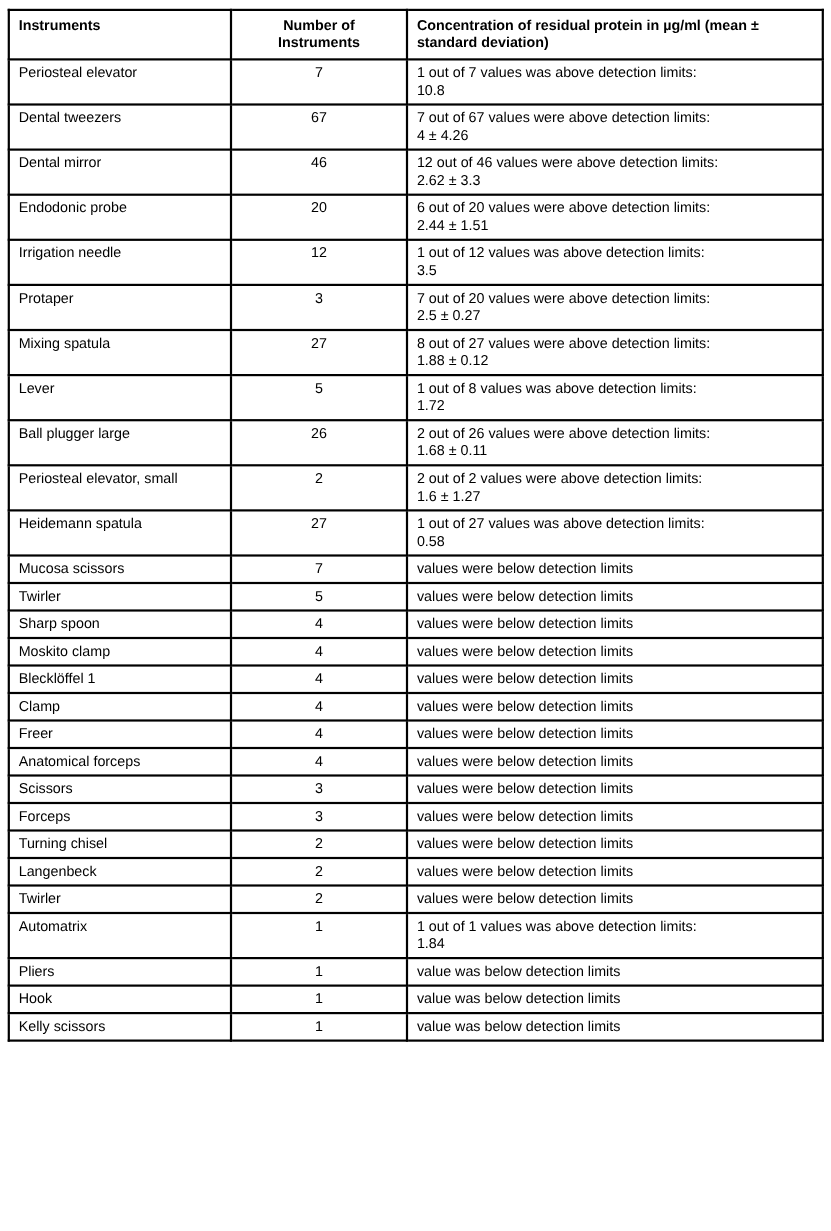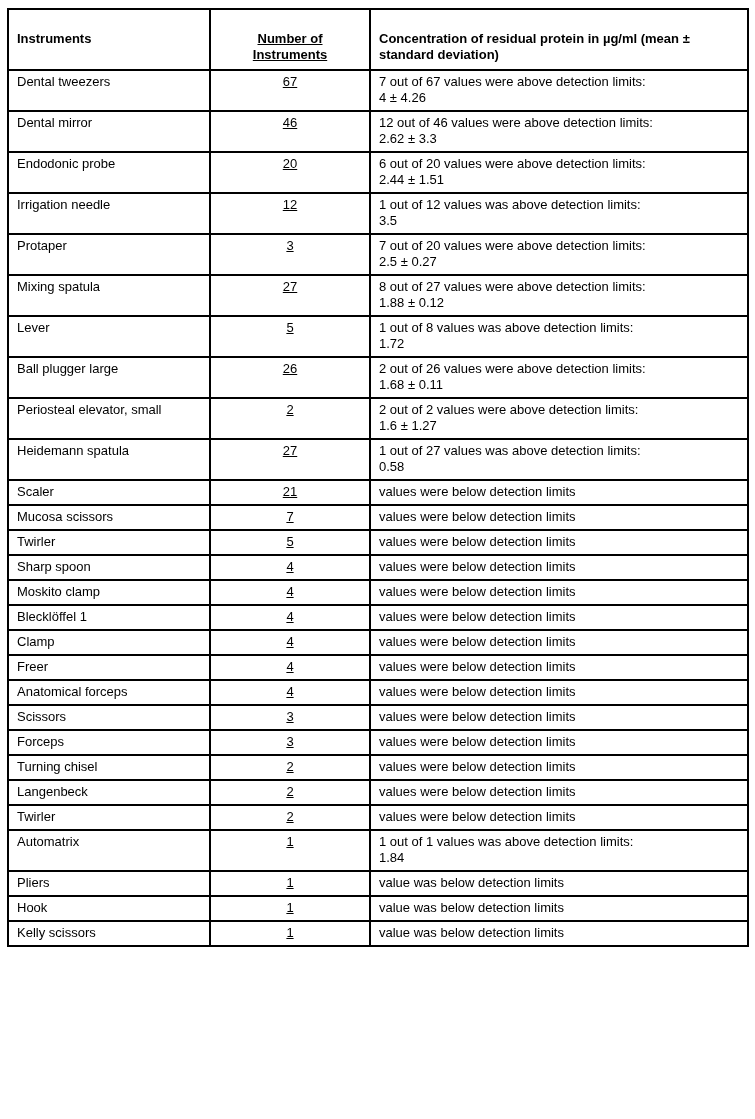--- a/index.html
+++ b/index.html
@@ -21,27 +21,26 @@
     border: 2px solid #000000;
     font-size: 13px;
     line-height: 16px;
     vertical-align: top;
     padding: 3px 8px 4px 8px;
     overflow: hidden;
   }
   th {
     font-weight: bold;
     text-align: left;
-    padding-top: 21px;
+    padding-top: 5px;
     padding-bottom: 6px;
     margin-left: 24px;
   }
   th.center, td.center {
     text-align: center;
-    text-decoration: underline;
   }
   td.conc {
     white-space: pre-line;
   }
 </style>
 </head>
 <body>
 
 <table class="data-table">
   <colgroup>
@@ -51,20 +50,26 @@
   </colgroup>
   <thead>
     <tr>
       <th>Instruments</th>
       <th class="center">Number of Instruments</th>
       <th>Concentration of residual protein in µg/ml (mean ± standard deviation)</th>
     </tr>
   </thead>
   <tbody id="table-body">
       <tr>
+    <td>Periosteal elevator</td>
+    <td class="center">7</td>
+    <td class="conc">1 out of 7 values was above detection limits:
+10.8</td>
+  </tr>
+      <tr>
     <td>Dental tweezers</td>
     <td class="center">67</td>
     <td class="conc">7 out of 67 values were above detection limits:
 4 ± 4.26</td>
   </tr>
       <tr>
     <td>Dental mirror</td>
     <td class="center">46</td>
     <td class="conc">12 out of 46 values were above detection limits:
 2.62 ± 3.3</td>
@@ -111,25 +116,20 @@
     <td class="conc">2 out of 2 values were above detection limits:
 1.6 ± 1.27</td>
   </tr>
       <tr>
     <td>Heidemann spatula</td>
     <td class="center">27</td>
     <td class="conc">1 out of 27 values was above detection limits:
 0.58</td>
   </tr>
       <tr>
-    <td>Scaler</td>
-    <td class="center">21</td>
-    <td class="conc">values were below detection limits</td>
-  </tr>
-      <tr>
     <td>Mucosa scissors</td>
     <td class="center">7</td>
     <td class="conc">values were below detection limits</td>
   </tr>
       <tr>
     <td>Twirler</td>
     <td class="center">5</td>
     <td class="conc">values were below detection limits</td>
   </tr>
       <tr>

